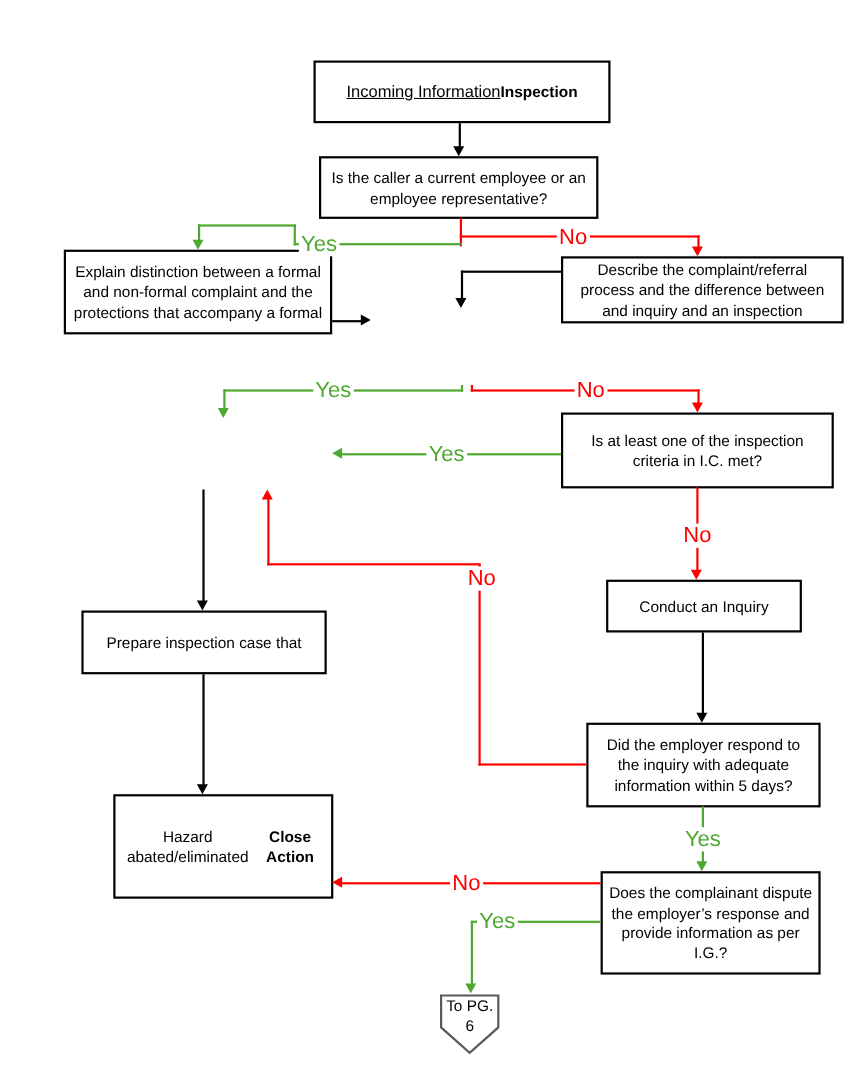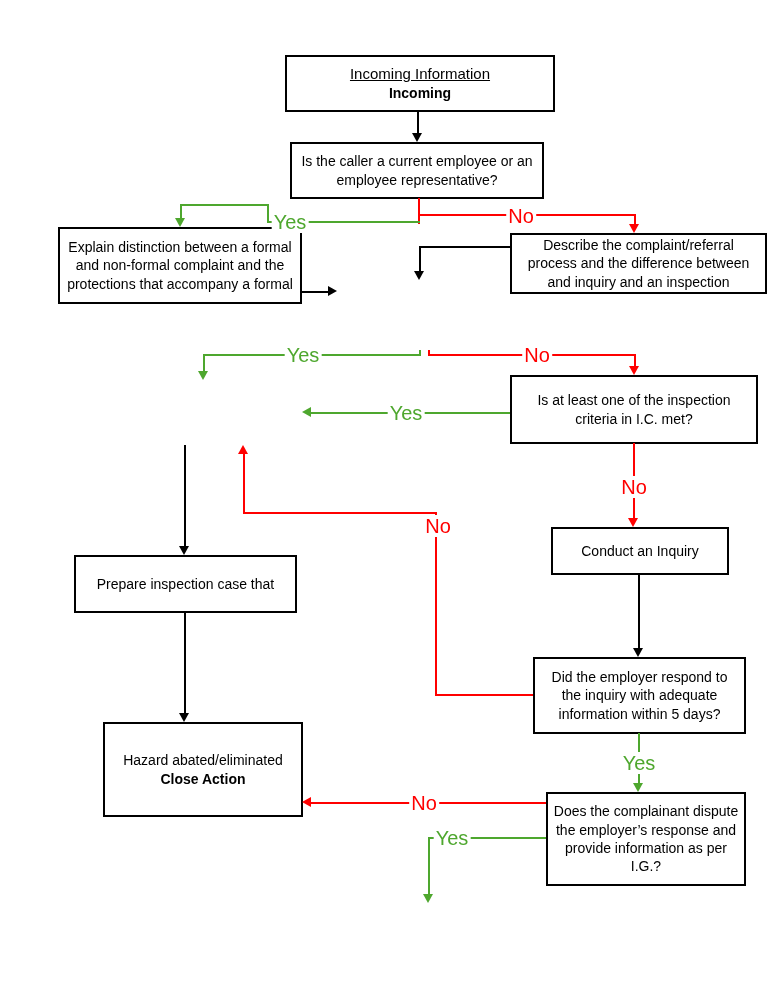--- a/index.html
+++ b/index.html
@@ -10,21 +10,21 @@
     font-family:"Liberation Sans", sans-serif;
     color:#000;
     overflow:hidden;
   }
   
   .node{
     position:absolute;
     box-sizing:border-box;
     border:2px solid #000;
     background:#fff;
-    display:flex;flex-direction:column;
+    display:flex;flex-direction:row;
     align-items:center;justify-content:center;
     text-align:center;
     font-size:14px;line-height:1.32;
     padding:2px 5px;
   }
   .node .u{text-decoration:underline;font-size:15px;}
   .node .b{font-weight:bold;}
   
   .ln{position:absolute;}
   .ln.h{height:2px;}
@@ -57,21 +57,21 @@
     text-align:center;font-size:14px;line-height:1.25;color:#000;
   }
 </style>
 </head>
 <body>
 
 <div id="canvas">
 
   <div class="node" style="left:285px;top:55px;width:270px;height:57px;">
     <span class="u">Incoming Information</span>
-    <span class="b">Incoming</span>
+    <span class="b">Inspection</span>
   </div>
 
   <div class="node" style="left:290px;top:142px;width:254px;height:57px;text-align:center;">
     <span>Is the caller a current employee or an employee representative?</span>
   </div>
 
   <div class="node" style="left:58px;top:227px;width:244px;height:77px;">
     <span>Explain distinction between a formal and non-formal complaint and the protections that accompany a formal</span>
   </div>
 
@@ -99,20 +99,29 @@
 
   <div class="node" style="left:546px;top:792px;width:200px;height:94px;">
     <span>Does the complainant dispute the employer’s response and provide information as per I.G.?</span>
   </div>
 
   <div class="node" style="left:103px;top:722px;width:200px;height:95px;">
     <span>Hazard abated/eliminated</span>
     <span class="b">Close Action</span>
   </div>
 
+  <div class="offpage">
+    <svg width="56" height="56" viewBox="0 0 56 56">
+      <polygon points="2,2 54,2 54,31 28,54 2,31" fill="#ffffff" stroke="#595959" stroke-width="2"></polygon>
+    </svg>
+    <div class="txt">
+      <div>To PG.</div>
+      <div>6</div>
+    </div>
+  </div>
 
   <div>
     <div class="ln v k" style="left:417px;top:112px;height:23px;"></div>
     <div class="ar k down" style="left:412px;top:133px;"></div>
   </div>
 
   <div>
     <div class="ln v r" style="left:418px;top:198px;height:26px;"></div>
     <div class="ln h r" style="left:418px;top:214px;width:218px;"></div>
     <div class="ln v r" style="left:634px;top:214px;height:11px;"></div>

